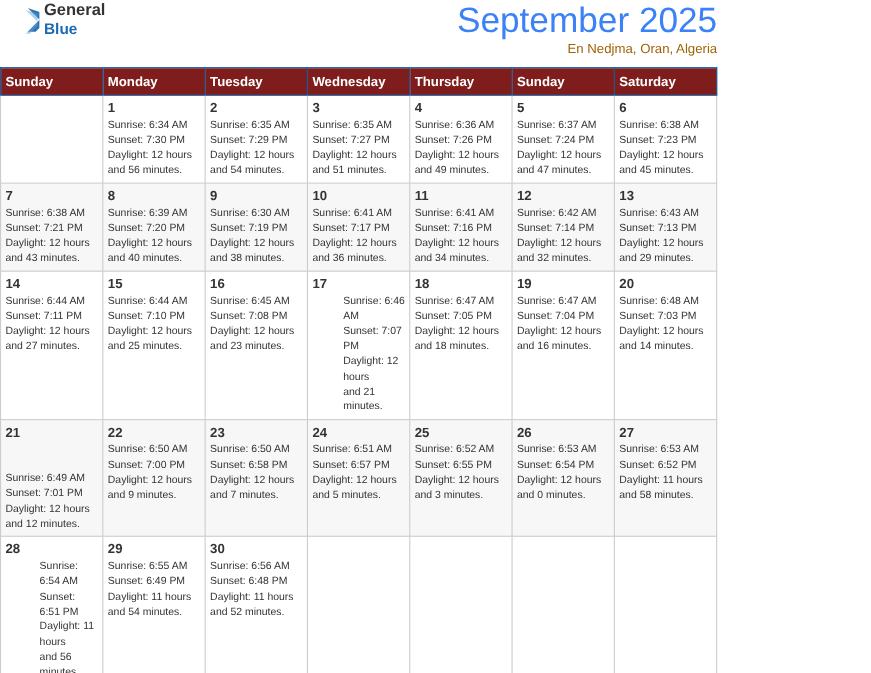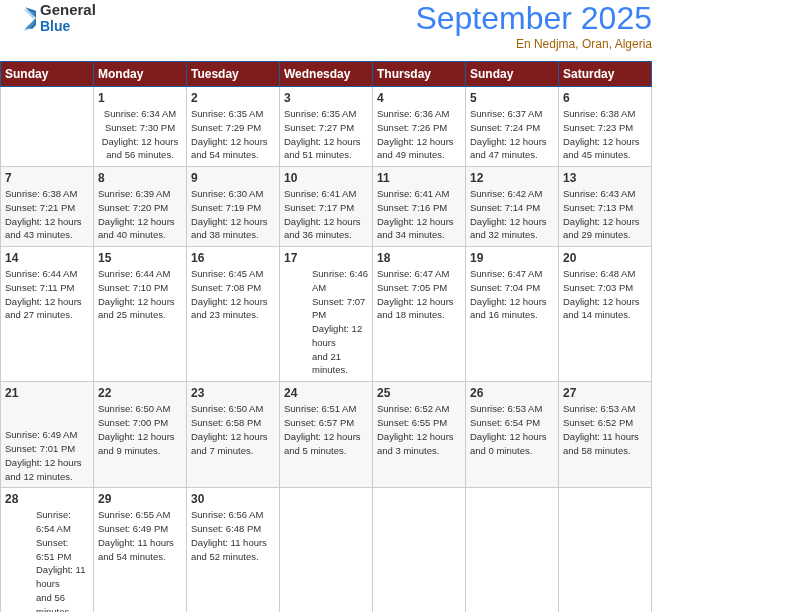--- a/index.html
+++ b/index.html
@@ -134,21 +134,21 @@
         <th>Thursday</th>
         <th>Sunday</th>
         <th>Saturday</th>
       </tr>
     </thead>
     <tbody id="calendar-body">
     <tr>
           <td class="empty-cell"></td>
           <td>
             <span class="day-number">1</span>
-            <div class="day-info" style="white-space: pre-line; text-align: center;">Sunrise: 6:34 AM
+            <div class="day-info" style="white-space: pre-line;">Sunrise: 6:34 AM
 Sunset: 7:30 PM
 Daylight: 12 hours
 and 56 minutes.</div>
           </td>
           <td>
             <span class="day-number">2</span>
             <div class="day-info" style="white-space: pre-line;">Sunrise: 6:35 AM
 Sunset: 7:29 PM
 Daylight: 12 hours
 and 54 minutes.</div>

